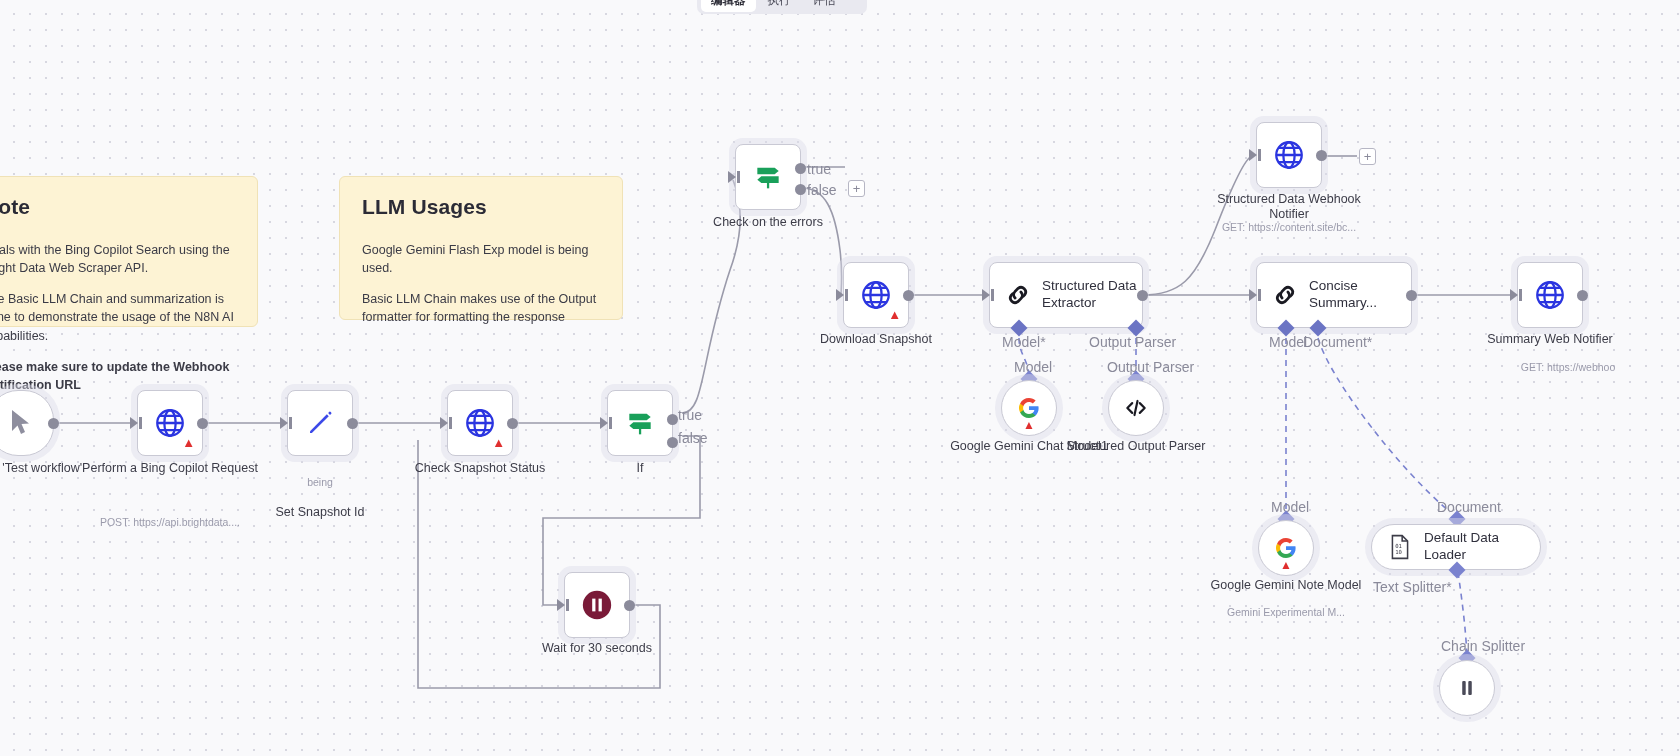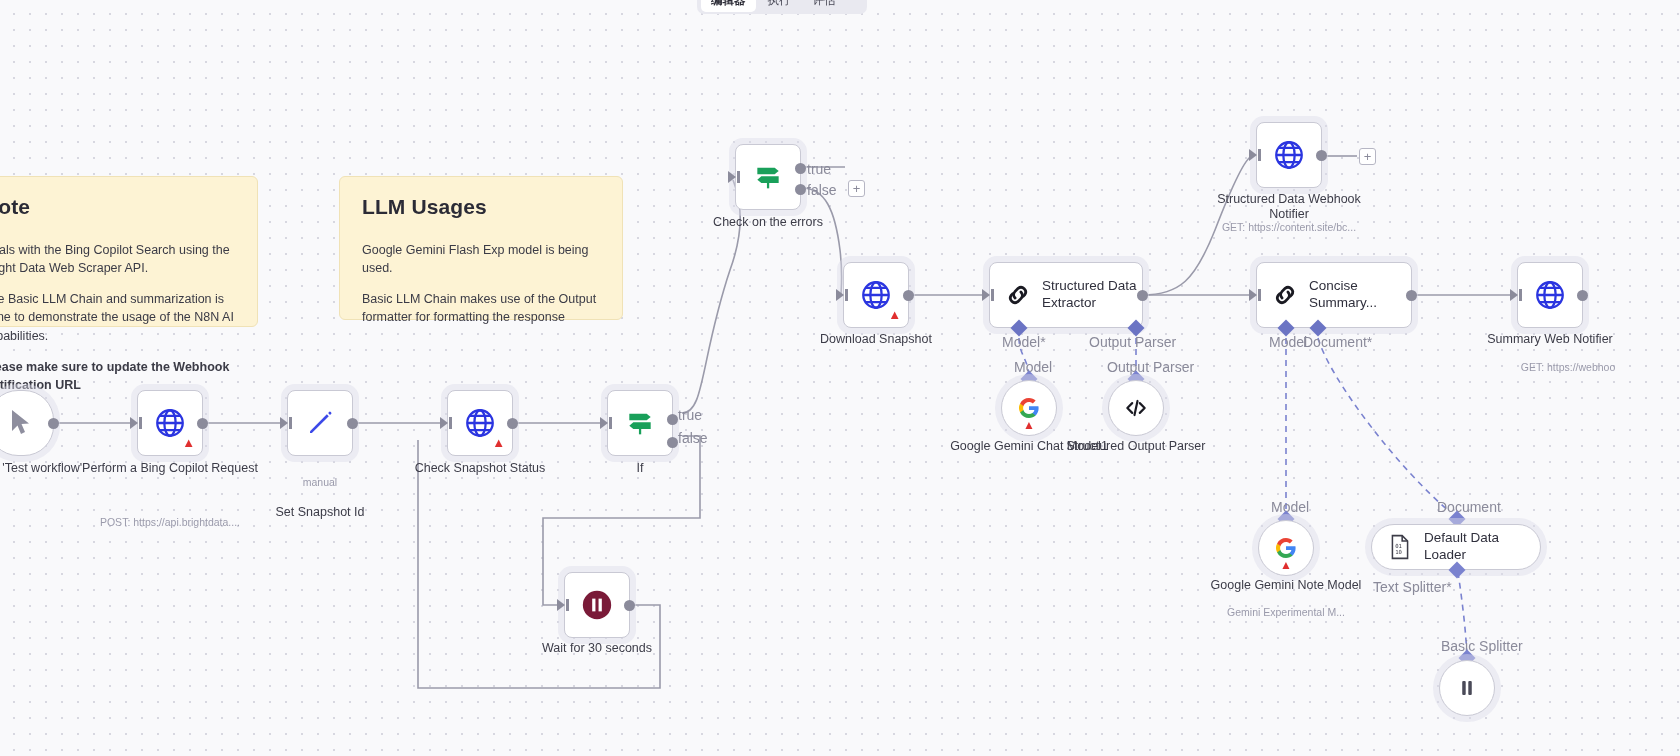--- a/index.html
+++ b/index.html
@@ -223,21 +223,21 @@
         <path d="M4 18.5 L4 20 L5.5 20 L19 6.5 L17.5 5 Z" fill="#3c49e8"></path>
         <path d="M18.5 4 L20 5.5 L21.2 4.3 A1.6 1.6 0 0 0 19.7 2.8 Z" fill="#3c49e8"></path>
       </svg>
   </span>
   <div class="port out"></div>
 </div>
 <div class="node-label" style="left:320px; top:461px;margin-top:44px;">
   <span>Set Snapshot Id</span>
 </div>
 <div class="node-sub" style="left:320px; top:476px;">
-  <span>manual</span>
+  <span>being</span>
 </div>
 
 <div class="node sq" style="left:447px; top:390px;">
   <div class="port-in"></div>
   <span>
     <svg class="icon-svg" width="34" height="34" viewBox="0 0 24 24" fill="none" stroke="#2b35e0" stroke-width="1.6">
       <circle cx="12" cy="12" r="9"></circle>
         <ellipse cx="12" cy="12" rx="4" ry="9"></ellipse>
         <path d="M3 12h18M4.5 7h15M4.5 17h15"></path>
     </svg>
@@ -447,21 +447,21 @@
         <path d="M12 1.5v5h5"></path>
       <text x="5.6" y="13.2" font-size="5.2" fill="#3c3c48" stroke="none" font-family="monospace">01</text>
       <text x="5.6" y="18.6" font-size="5.2" fill="#3c3c48" stroke="none" font-family="monospace">10</text>
     </svg>
   </span>
   <span class="inline-label">Default Data Loader</span>
 </div>
 <div class="diamond lt" style="left:1451px; top:564px;"></div>
 <span class="port-lbl" style="left:1373px; top:579px;"><span>Text Splitter*</span></span>
 
-<span class="port-lbl" style="left:1441px; top:638px;"><span>Basic Splitter</span></span>
+<span class="port-lbl" style="left:1441px; top:638px;"><span>Chain Splitter</span></span>
 <div class="diamond lt" style="left:1461px; top:652px;"></div>
 <div class="subnode" style="left:1439px; top:660px;">
   <span>
     <svg class="icon-svg" width="26" height="26" viewBox="0 0 24 24" fill="#4a4a58">
       <rect x="7.6" y="5.5" width="3.2" height="13" rx="1"></rect>
         <rect x="13.2" y="5.5" width="3.2" height="13" rx="1"></rect>
     </svg>
   </span>
 </div>
 

